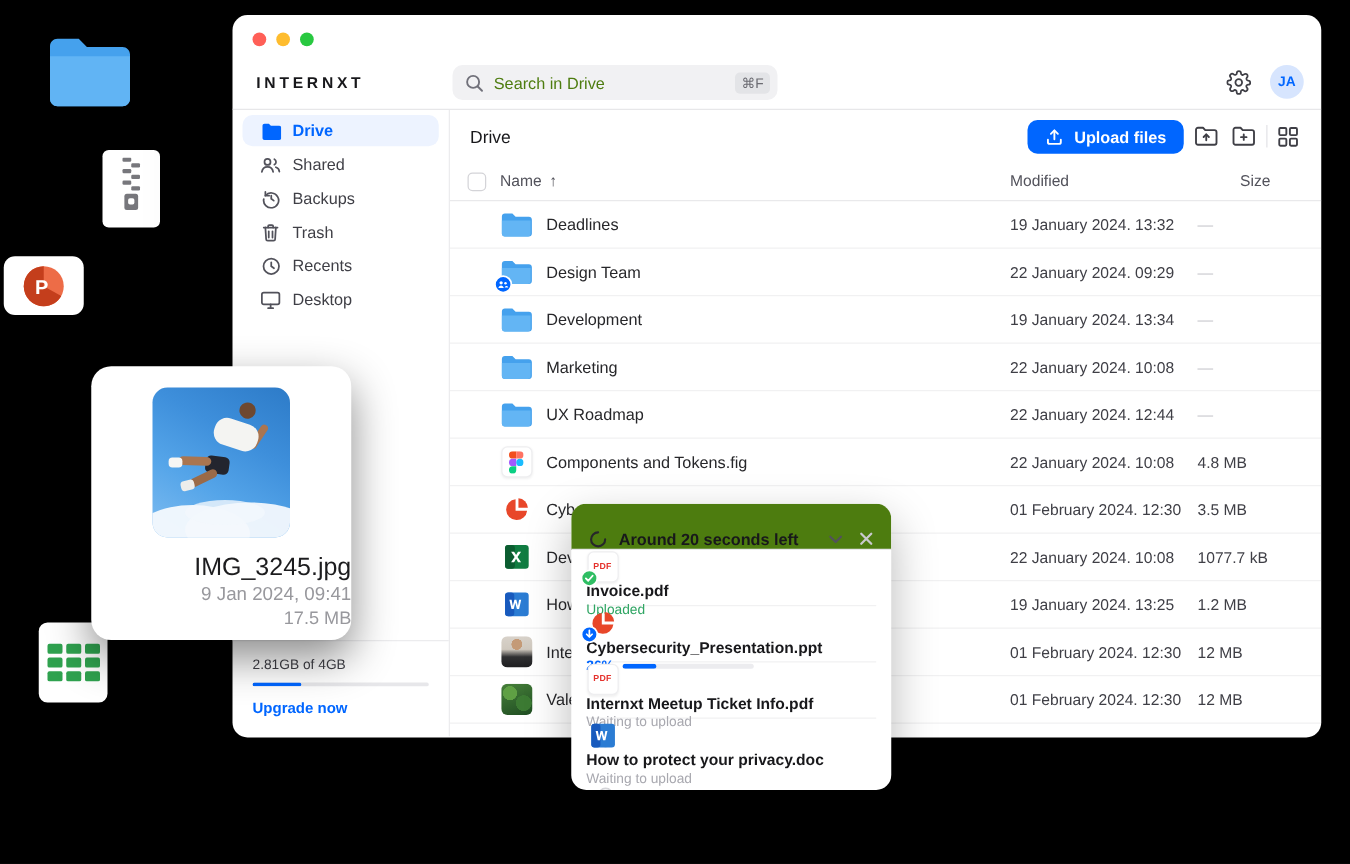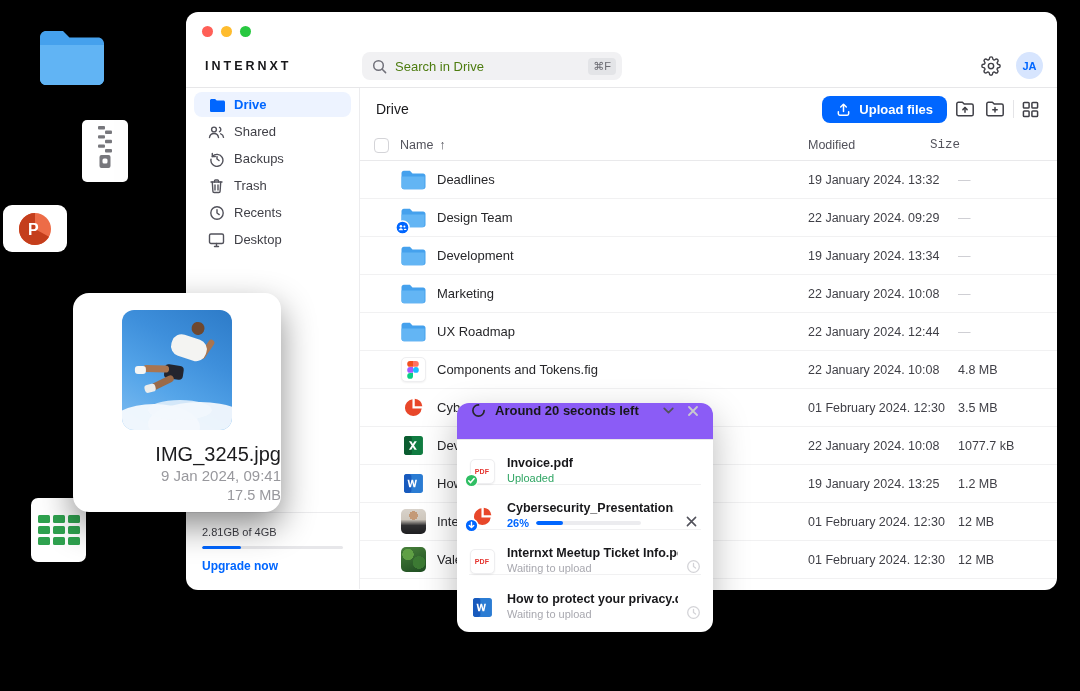--- a/index.html
+++ b/index.html
@@ -67,41 +67,41 @@
   .toolbar-right { margin-left:auto; display:flex; align-items:center; gap:6px; }
   .btn-primary { display:flex; align-items:center; gap:8px; background:#0066FF; color:#fff; font-size:13px; font-weight:600; border:none; border-radius:8px; height:27px; padding:0 14px; }
   .icon-btn { background:none; border:none; display:flex; align-items:center; padding:0 2px; }
   .vdiv { width:1px; height:18px; background:#E4E4E7; }
 
   .thead { position:absolute; top:42px; left:0; right:0; height:31px; border-bottom:1px solid #E9E9EB; display:flex; align-items:center; font-size:12.5px; color:#52525B; }
   .col-check { width:27px; padding-left:14px; }
   .checkbox { width:15px; height:15px; border:1.5px solid #D4D4D8; border-radius:4px; background:#fff; }
   .col-name { margin-left:13px; display:flex; gap:6px; align-items:center; }
   .col-mod { position:absolute; left:448px; }
-  .col-size { position:absolute; left:570px;font-family:Liberation Mono, monospace; }
+  .col-size { position:absolute; left:632px; }
   .rows { position:absolute; top:73px; left:0; right:0; bottom:0; overflow:hidden;text-align:right; }
   .frow { position:relative; height:38px; border-bottom:1px solid #F1F1F2; display:flex; align-items:center; }
   .ficon { position:absolute; left:40px; width:26px; height:26px; display:flex; align-items:center; justify-content:center; }
   .file-chip { width:25px; height:25px; background:#fff; border:1px solid #EEEEF0; border-radius:5px; box-shadow:0 1px 2px rgba(0,0,0,.06); display:flex; align-items:center; justify-content:center; }
   .pdf-label { color:#E5322D; font-size:7px; font-weight:800; letter-spacing:.2px; }
   .badge { position:absolute; left:-5px; bottom:-4px; }
   .thumb { width:25px; height:25px; border-radius:5px; }
   .thumb.portrait { background:radial-gradient(circle at 50% 26%, #C49A77 0 19%, rgba(0,0,0,0) 20%), linear-gradient(180deg,#D8D2CA 0%,#CFC8BE 42%,#303032 66%,#1F1F21 100%); }
   .thumb.leaves { background:radial-gradient(circle at 28% 30%, #5FA044 0 22%, rgba(0,0,0,0) 23%), radial-gradient(circle at 72% 62%, #3C7A33 0 26%, rgba(0,0,0,0) 27%), linear-gradient(160deg,#47803A,#1F4D22); }
   .fname { position:absolute; left:77px; font-size:13px; color:#27272A; white-space:nowrap; }
   .fmod { position:absolute; left:448px; font-size:12.5px; color:#3F3F46; white-space:nowrap; }
   .fsize { position:absolute; left:598px; font-size:12.5px; color:#3F3F46; }
   .fsize.dash { color:#C9C9CE; }
 
   
   .popup { position:absolute; left:457px; top:403px; width:256px; height:229px; background:#fff; border-radius:12px; box-shadow:0 14px 36px rgba(0,0,0,.28); z-index:40; overflow:hidden; }
-  .popup-head { height:37px; background:#8b5cf6; border-bottom:1px solid #E8E8EA; display:flex; align-items:flex-start; padding:0 12px 0 14px; gap:9px; }
+  .popup-head { height:37px; background:#4d7c0f; border-bottom:1px solid #E8E8EA; display:flex; align-items:flex-end; padding:0 12px 0 14px; gap:9px; }
   .popup-title { flex:1; font-size:13px; font-weight:600; color:#18181B; }
   .popup-head .icon-btn { padding:0; }
-  .upitem { position:relative; height:45px; margin:0 12px; border-bottom:1px solid #F1F1F2; display:flex; align-items:flex-end; }
+  .upitem { position:relative; height:45px; margin:0 12px; border-bottom:1px solid #F1F1F2; display:flex; align-items:flex-start;flex-direction:column; }
   .upitem:last-child { border-bottom:none; }
   .upicon { position:relative; width:26px; height:26px; margin-right:12px; flex:none; display:flex; align-items:center; justify-content:center; }
   .uptext { flex:1; min-width:0; }
   .upname { font-size:12.5px; font-weight:600; color:#18181B; white-space:nowrap; overflow:hidden; }
   .upstatus-row { display:flex; align-items:center; gap:7px; margin-top:2px; }
   .upstatus { font-size:11px; }
   .upstatus.done { color:#2FA563; }
   .upstatus.uploading { color:#0066FF; font-weight:600; }
   .upstatus.waiting { color:#A8A8AF; }
   .ptrack { width:105px; height:4px; background:#ECECEF; border-radius:2px; overflow:hidden; }

